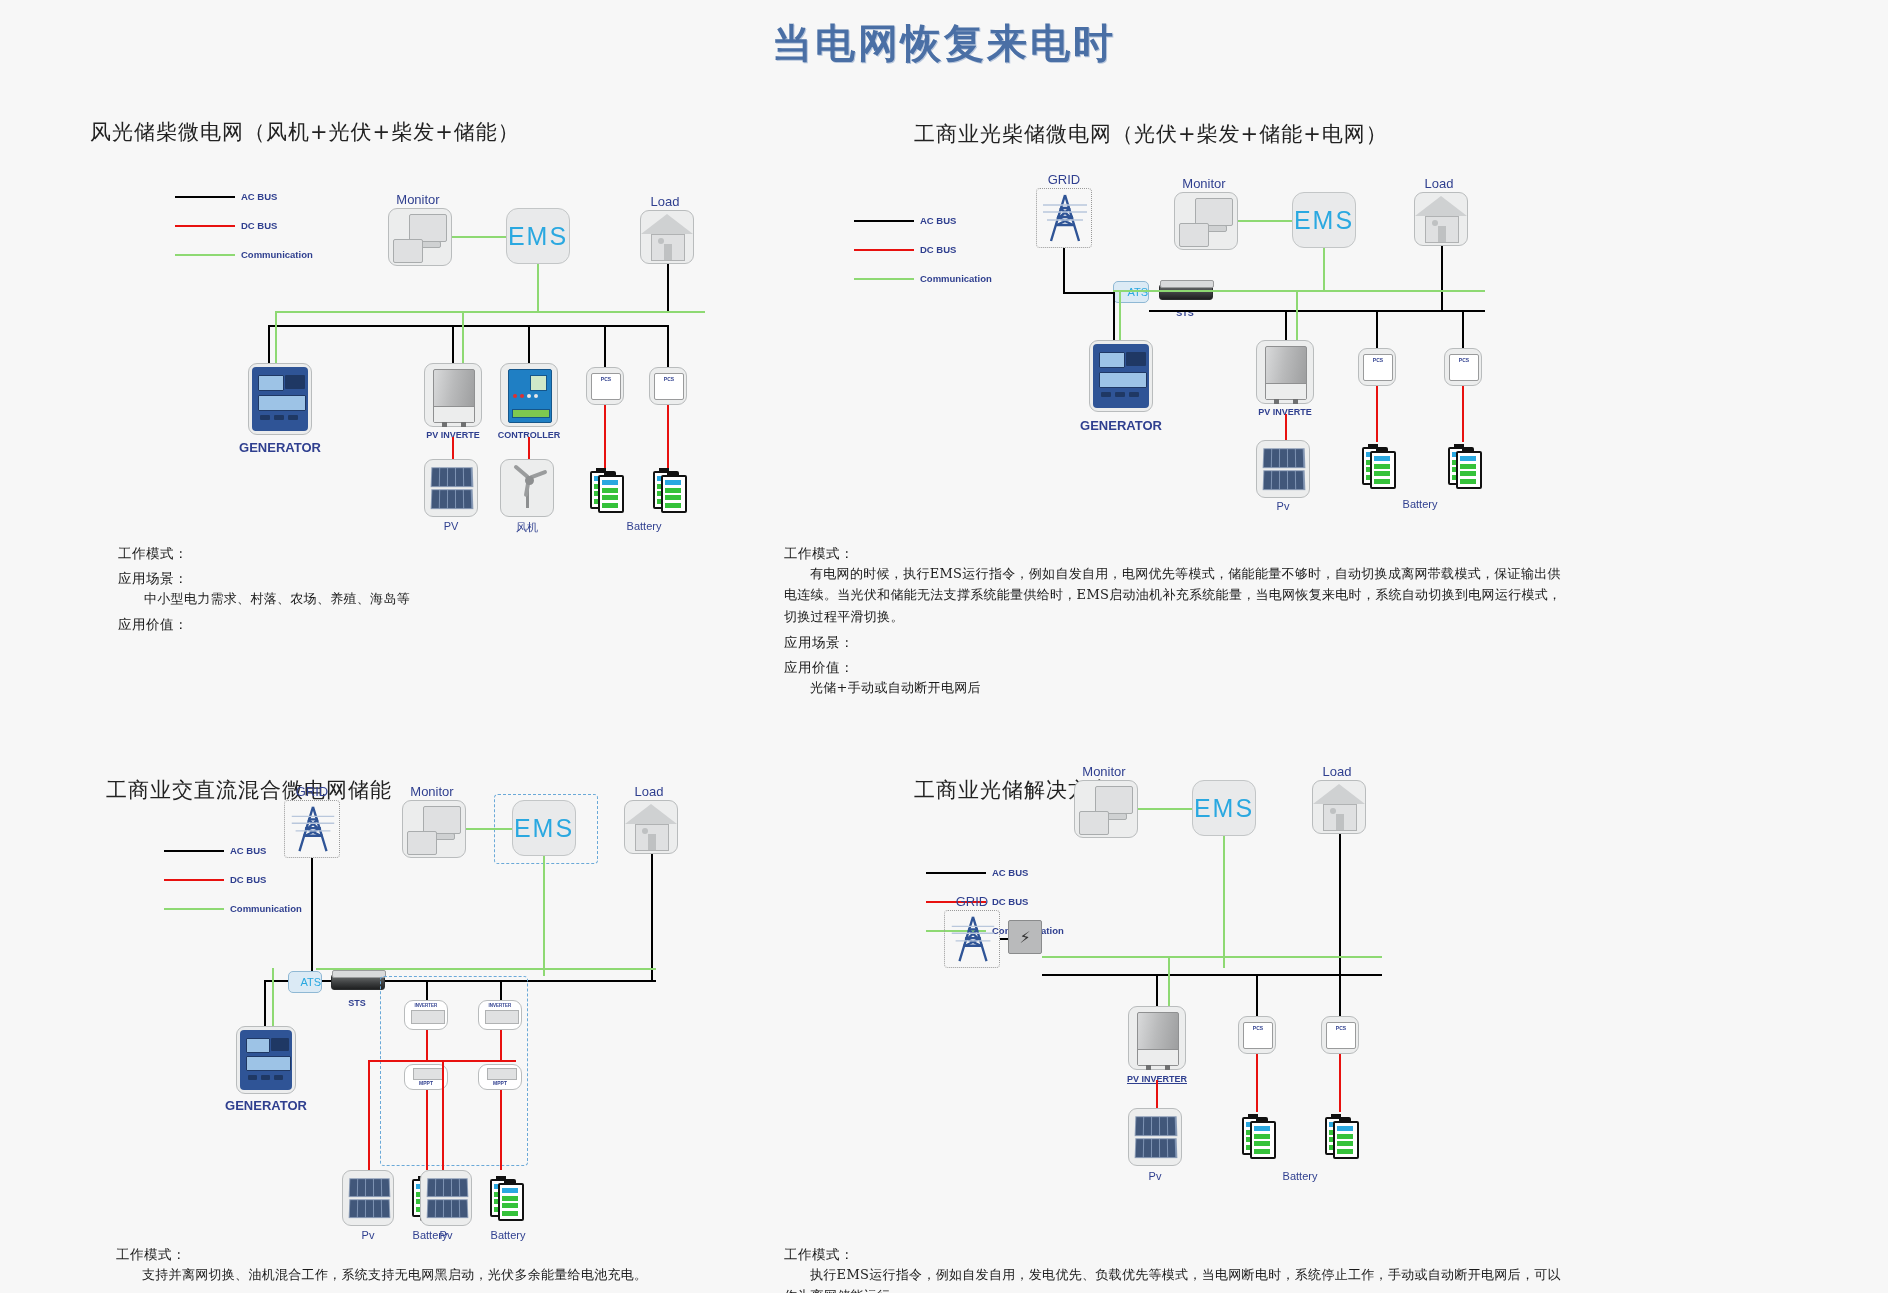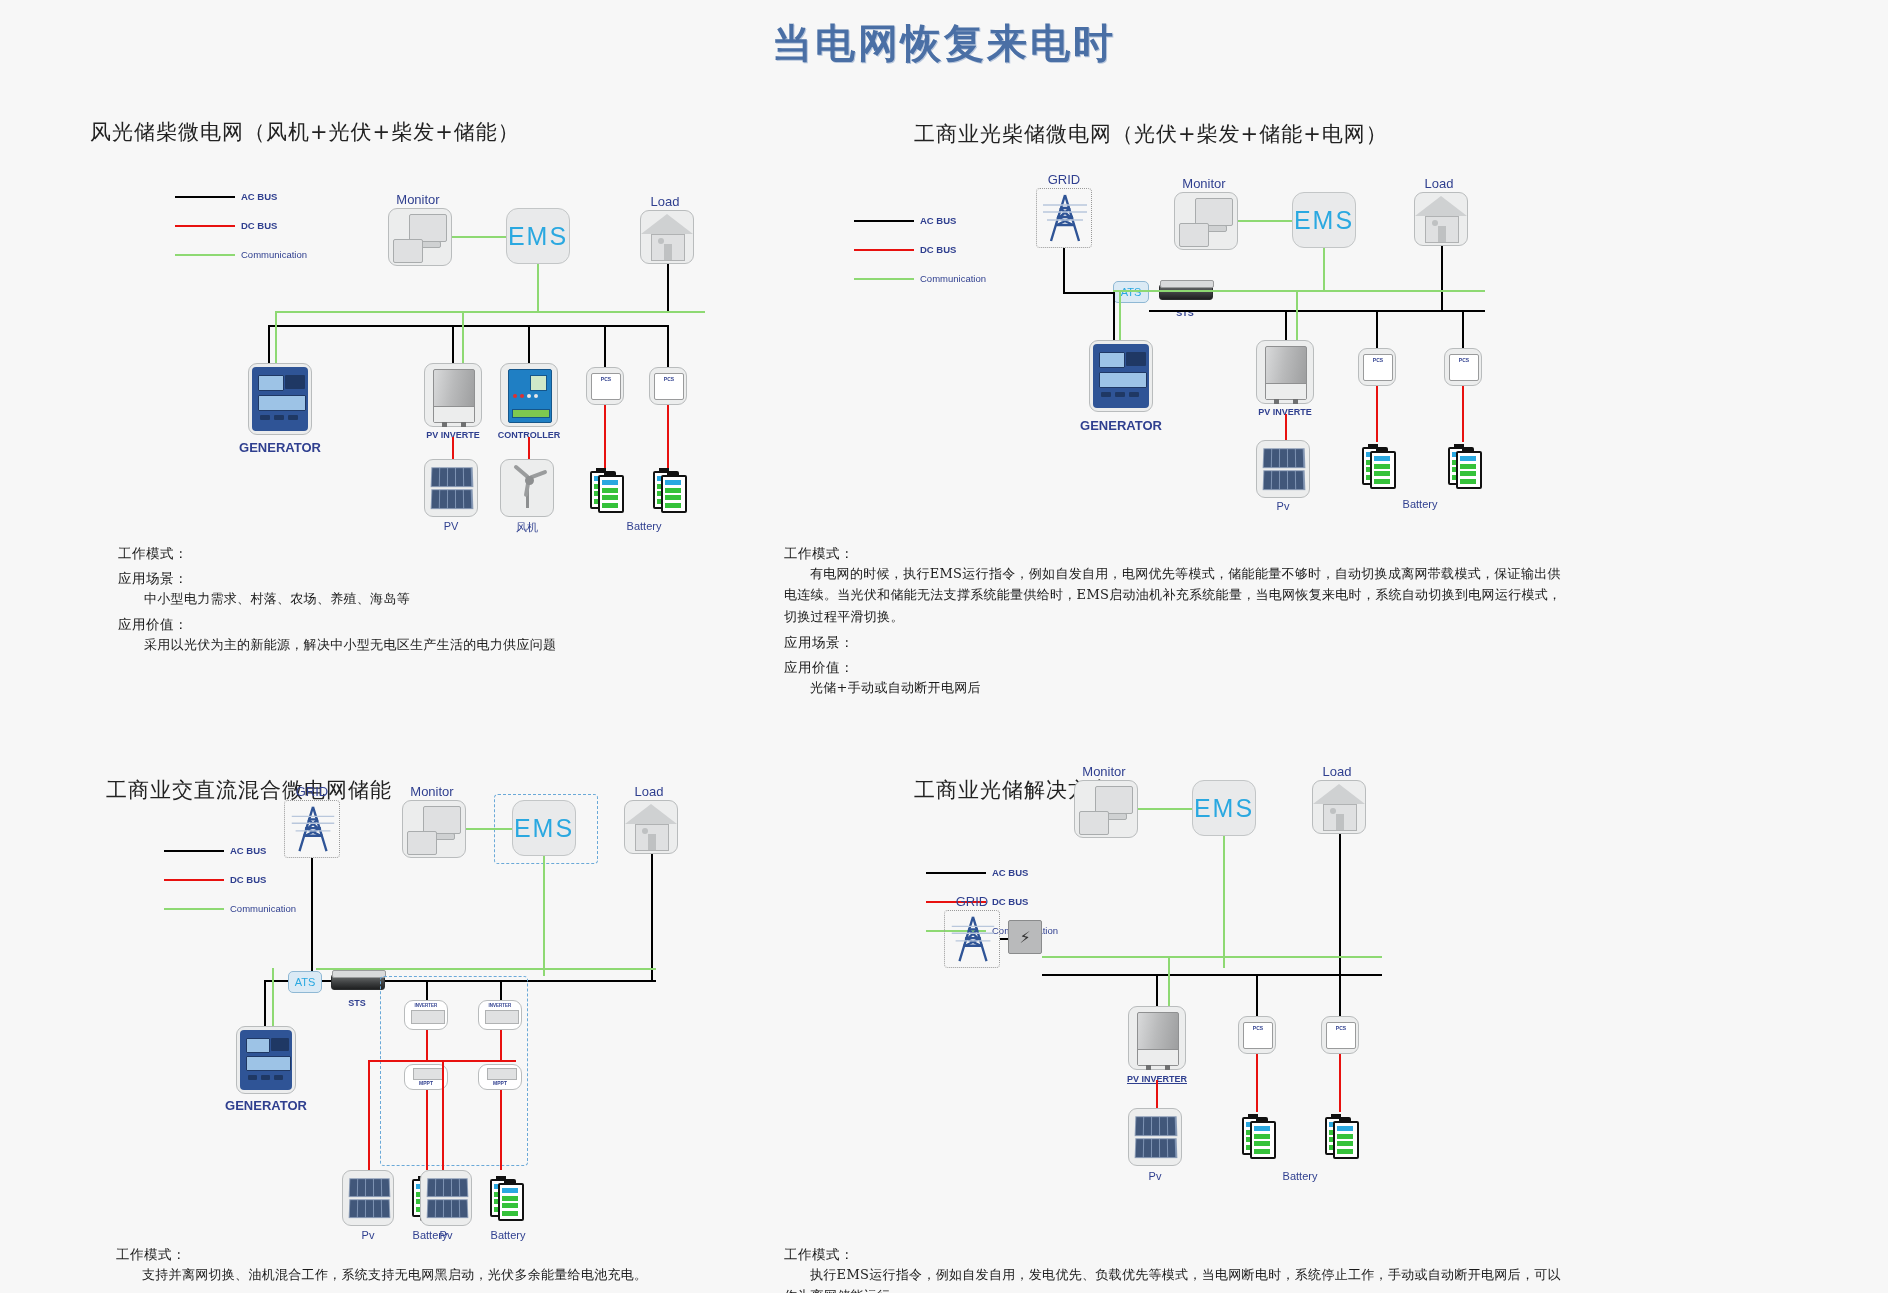--- a/index.html
+++ b/index.html
@@ -22,21 +22,21 @@
     font-size:21px;color:#222;font-weight:500;letter-spacing:1px;
     font-family:"DejaVu Sans","Liberation Sans",sans-serif;
   }
   
   .legend{position:absolute;}
   .leg-row{display:flex;align-items:center;height:17px;margin-bottom:1px;}
   .leg-line{width:60px;height:0;border-top:2px solid #000;}
   .leg-line.dc{border-top-color:#e8110f;}
   .leg-line.comm{border-top-color:#8ed973;}
   .leg-label{font-size:9.5px;font-weight:bold;color:#2f3f8f;margin-left:6px;white-space:nowrap;}
-  .leg-label.comm{font-weight:normal;}
+  .leg-label.comm{font-weight:bold;}
 
   
   .devbox{
     position:absolute;
     background:#eceded;
     border:1px solid #b9bcbd;
     border-radius:9px;
     box-sizing:border-box;
   }
   .devlabel{
@@ -49,21 +49,21 @@
     position:absolute;text-align:center;font-size:13px;color:#2f3f8f;
     white-space:nowrap;
   }
   .ems{
     position:absolute;background:#e9eaeb;border:1px solid #c3c6c7;border-radius:12px;
     display:flex;align-items:center;justify-content:center;
     color:#2aa8e0;font-size:25px;letter-spacing:2px;box-sizing:border-box;
   }
   .ats{
     position:absolute;background:#dbeaf5;border:1px solid #8fb8d4;border-radius:5px;
-    display:flex;align-items:center;justify-content:center;color:#2aa8e0;
+    display:flex;align-items:center;justify-content:flex-end;color:#2aa8e0;
     font-size:11px;box-sizing:border-box;
   }
   
   .w{position:absolute;background:#000;}
   .w.dc{background:#e8110f;}
   .w.comm{background:#8ed973;}
   .vw{width:1.5px;}
   .hw{height:1.5px;}
   .dashbox{position:absolute;border:1.5px dashed #6aa9d8;border-radius:4px;box-sizing:border-box;}
   .dotbox{position:absolute;border:1px dotted #999;border-radius:4px;box-sizing:border-box;}
@@ -287,21 +287,20 @@
       </div>
     </div>
   </div>
   <div class="devlabel mid" style="left:608px;top:520px;width:72px;">Battery</div>
 
   <div class="textblock" style="left:118px;top:545px;width:740px;">
     <div class="tb-head" style="margin-top:0;">工作模式：</div>
     <div class="tb-head">应用场景：</div>
     <div class="tb-body">中小型电力需求、村落、农场、养殖、海岛等</div>
     <div class="tb-head">应用价值：</div>
-    <div class="tb-body">采用以光伏为主的新能源，解决中小型无电区生产生活的电力供应问题</div>
   </div>
 </div>
 
 <div class="quad" style="left:944px;top:0;width:944px;height:646px;">
   <div class="q-title" style="position:absolute;left:-30px;top:120px;">工商业光柴储微电网（光伏+柴发+储能+电网）</div>
 
   <div class="legend" style="left:-90px;top:212px;">
     <div class="leg-row">
       <span class="leg-line"></span>
       <span class="leg-label">AC BUS</span>

